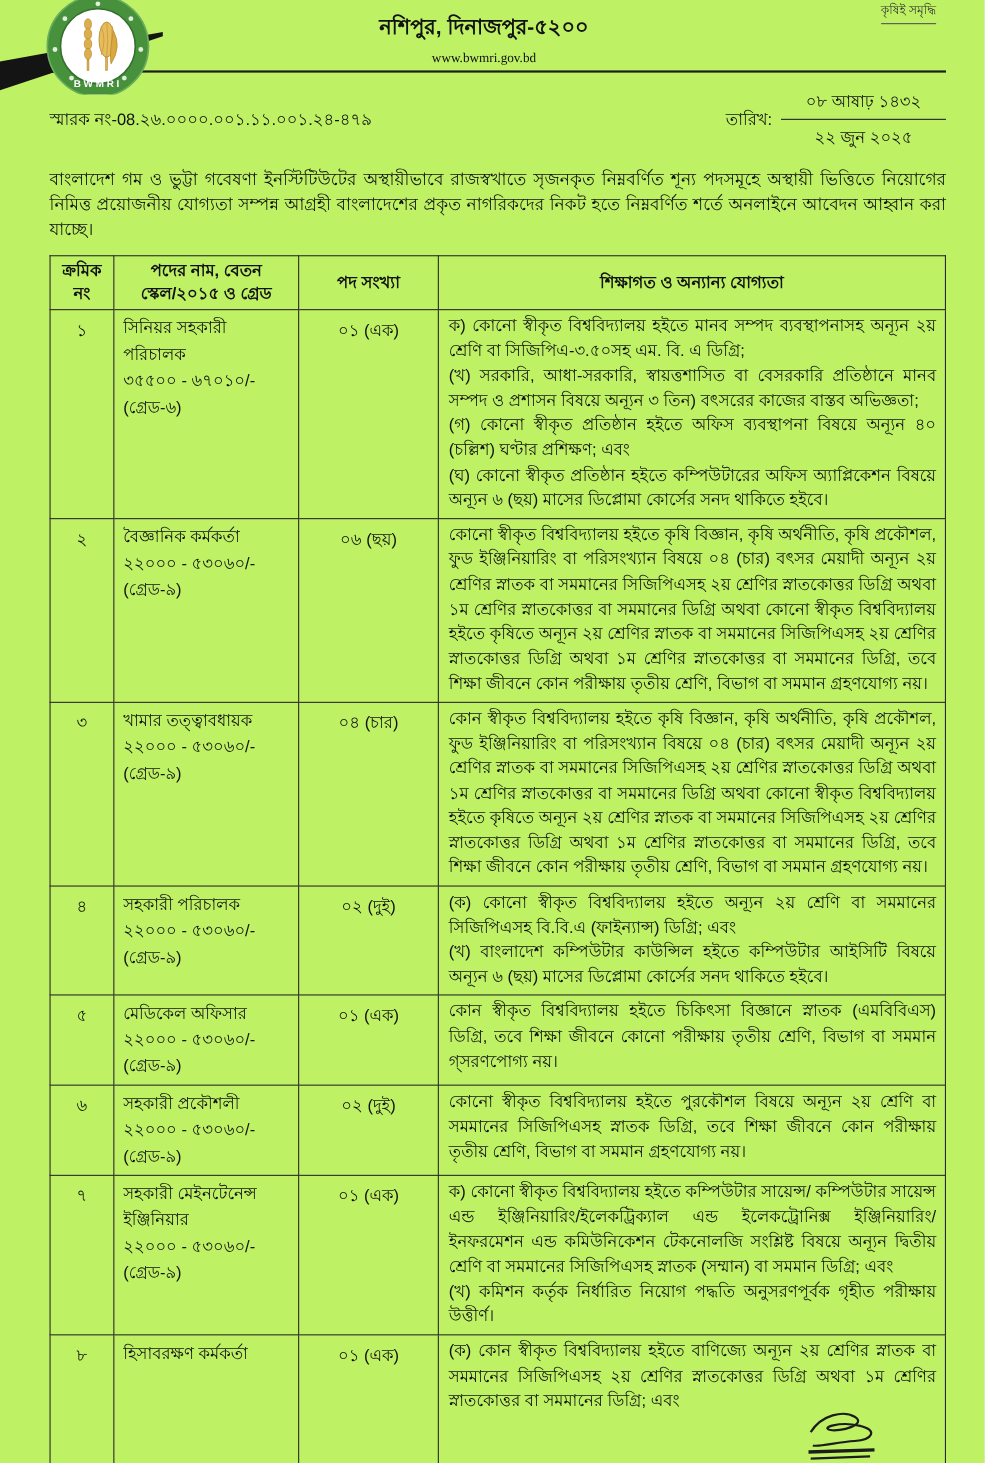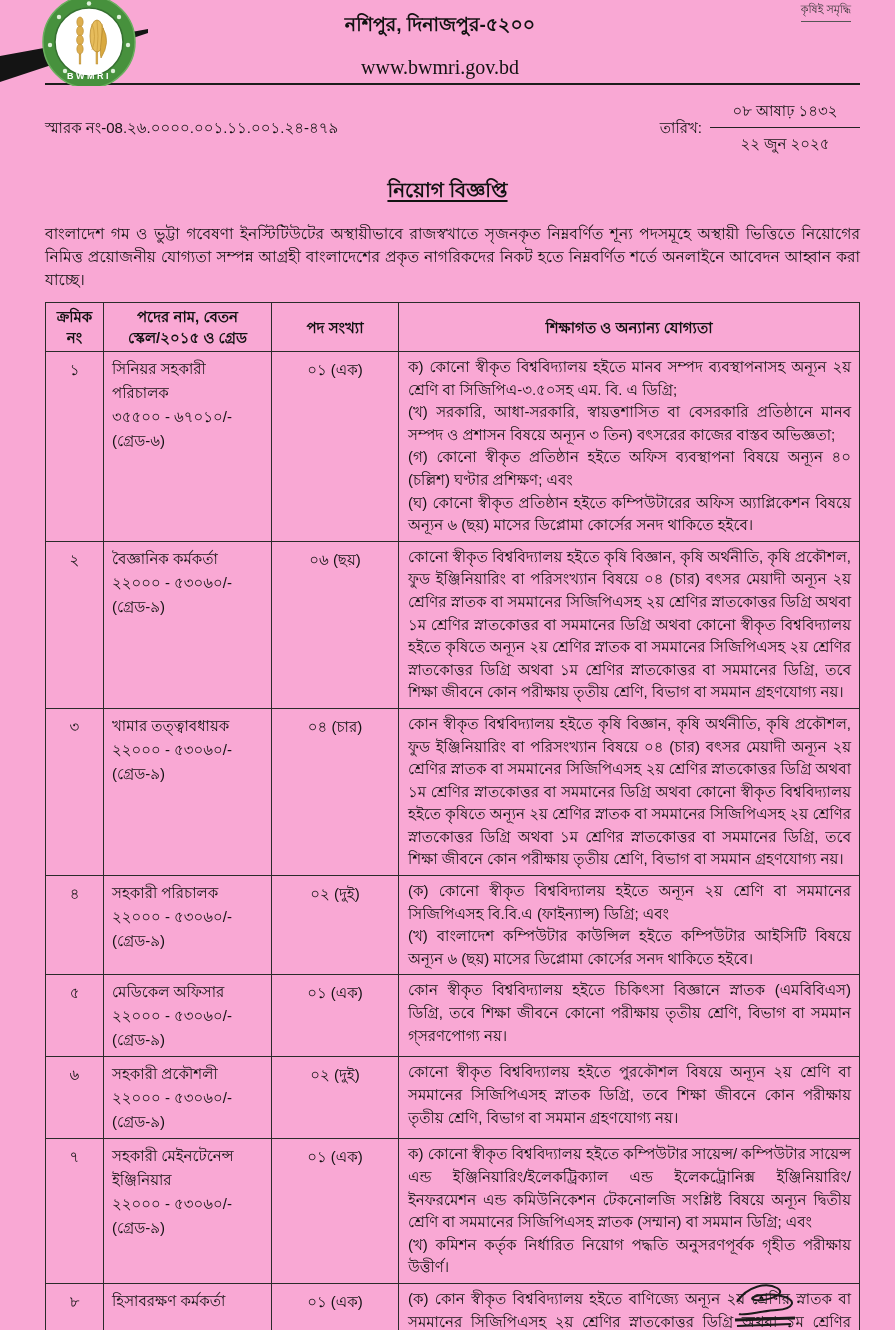--- a/index.html
+++ b/index.html
@@ -1,41 +1,41 @@
 <!DOCTYPE html>
 <html><head>
 <meta charset="utf-8">
 <style>
   * { box-sizing: border-box; margin: 0; padding: 0; }
   html,body { background:#e8e8e8; }
   .page {
     position: relative;
     width: 895px; height: 1330px;
     margin: 0 auto;
-    background: #f9a8d4;
+    background: #bef264;
     font-family: "Liberation Sans", "DejaVu Sans", sans-serif;
     color: #121212;
     overflow: hidden;
   }
   
   .pen-mark { position:absolute; left:0; top:0; }
 
   .slogan {
     position: absolute; top: 1px; right: 44px;
     font-size: 11px; color:#333;
     border-bottom: 1px solid #555;
     padding-bottom: 1px;
   }
 
   .header { position: relative; padding-top: 4px; }
   .logo { position: absolute; left: 41px; top: 0; }
   .header-center { width: 600px; margin-left: 140px; text-align: center; }
   .org-name { font-size: 27px; font-weight: bold; letter-spacing: 0.5px; }
   .org-address { font-size: 19px; font-weight: bold; margin-top: 6px; }
-  .org-website { font-family: "Liberation Serif", "DejaVu Serif", serif; font-size: 20px; margin-top: 14px; }
+  .org-website { font-family: "Liberation Serif", "DejaVu Serif", serif; font-size: 12px; margin-top: 3px; }
   .header-rule { margin: 4px 35px 0 45px; border-top: 2.5px solid #1d1d1d; }
 
   .memo-row {
     display: flex; justify-content: space-between; align-items: center;
     margin: 14px 35px 0 45px;
   }
   .memo-number { font-size: 15px; }
   .date-block { display: flex; align-items: center; gap: 8px; }
   .date-label { font-size: 15px; }
   .date-stack { text-align: center; font-size: 15px; min-width: 150px; }
@@ -145,21 +145,20 @@
     <div class="memo-number">স্মারক নং-08.২৬.০০০০.০০১.১১.০০১.২৪-৪৭৯</div>
     <div class="date-block">
       <span class="date-label">তারিখ:</span>
       <span class="date-stack">
         <span class="date-top" style="display:block">০৮ আষাঢ় ১৪৩২</span>
         <span class="date-bottom" style="display:block">২২ জুন ২০২৫</span>
       </span>
     </div>
   </div>
 
-  <div class="notice-title">নিয়োগ বিজ্ঞপ্তি</div>
 
   <p class="intro">বাংলাদেশ গম ও ভুট্টা গবেষণা ইনস্টিটিউটের অস্থায়ীভাবে রাজস্বখাতে সৃজনকৃত নিম্নবর্ণিত শূন্য পদসমূহে অস্থায়ী ভিত্তিতে নিয়োগের নিমিত্ত প্রয়োজনীয় যোগ্যতা সম্পন্ন আগ্রহী বাংলাদেশের প্রকৃত নাগরিকদের নিকট হতে নিম্নবর্ণিত শর্তে অনলাইনে আবেদন আহ্বান করা যাচ্ছে।</p>
 
   <table class="positions">
     <colgroup>
       <col class="c-serial">
         <col class="c-pos">
         <col class="c-num">
         <col>
     </colgroup>

